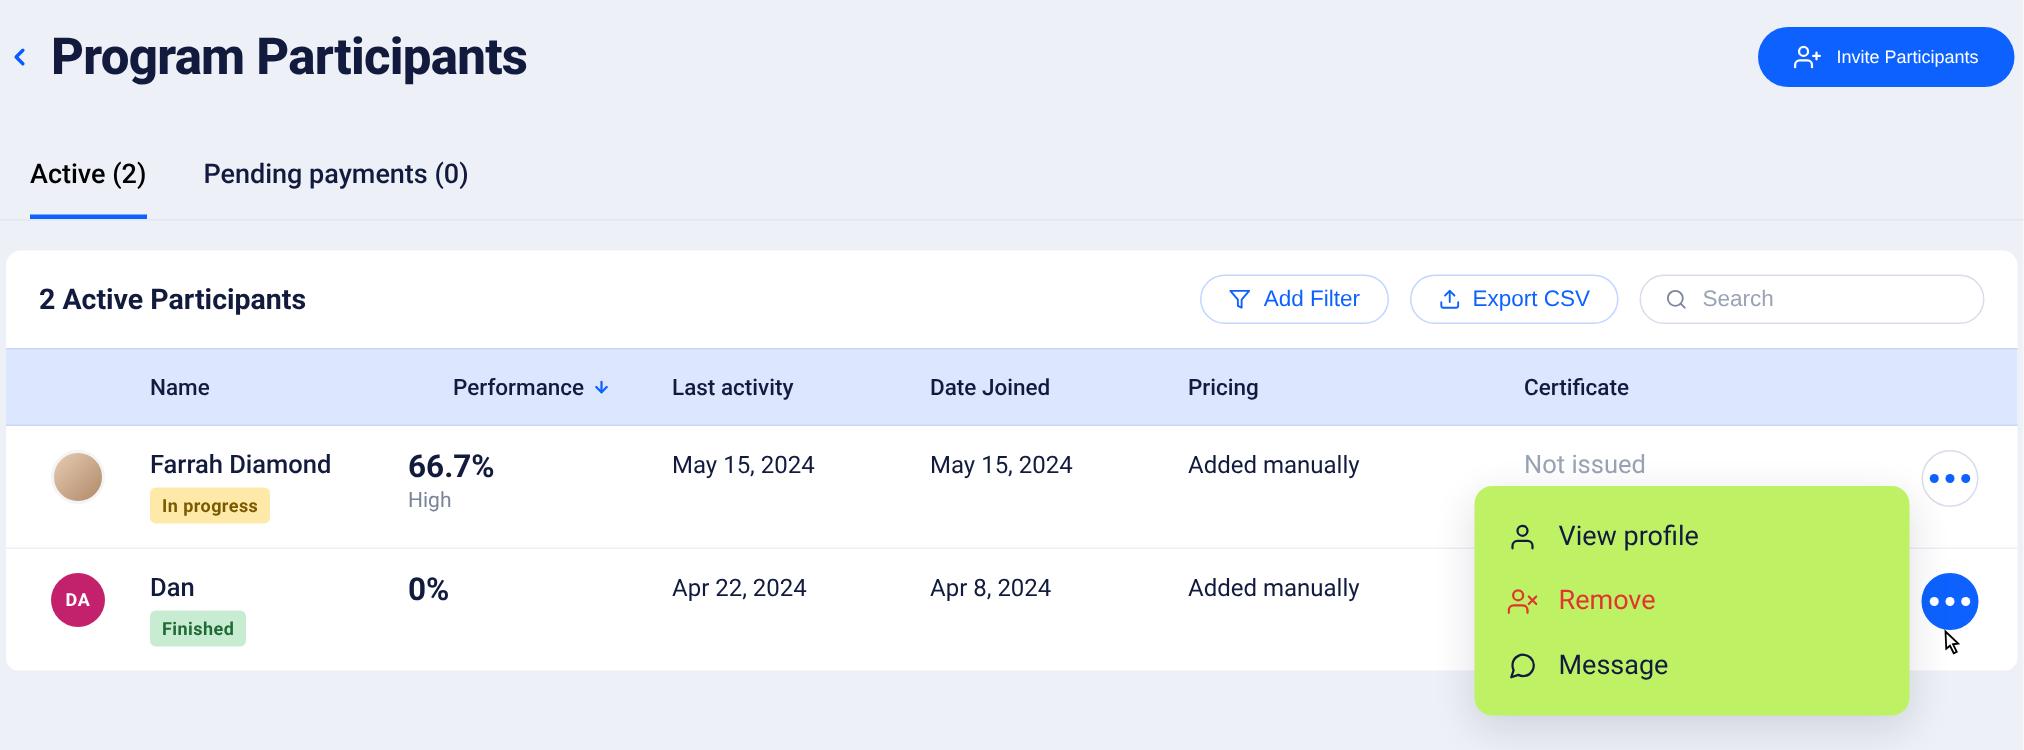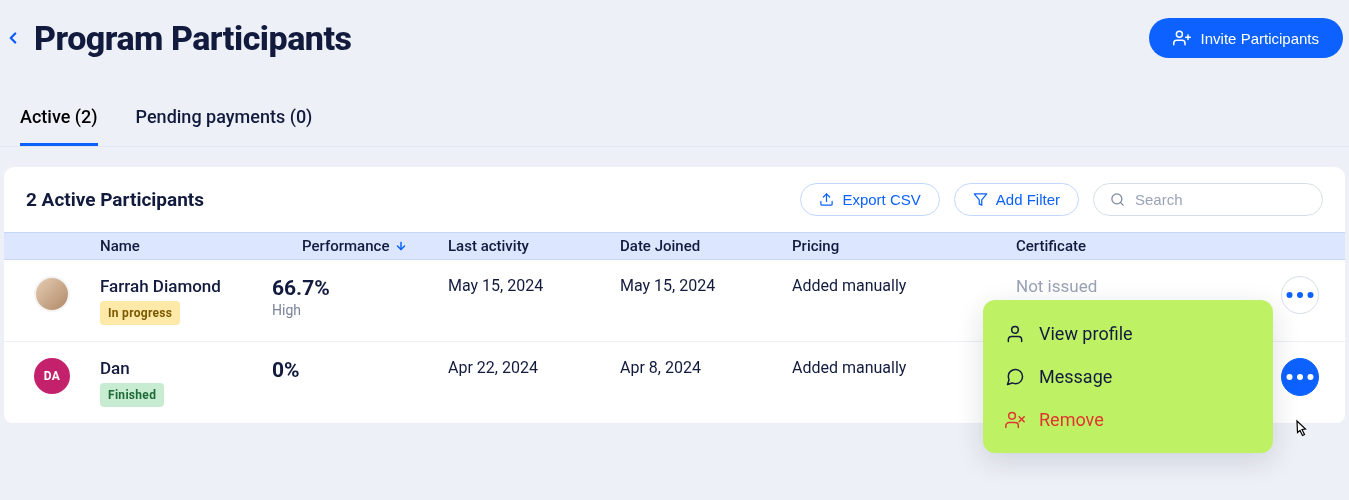--- a/index.html
+++ b/index.html
@@ -36,21 +36,21 @@
     }
 
     .invite-btn {
       margin-left: auto;
       margin-right: 6px;
       background: #0d62ff;
       color: #fff;
       border: none;
       border-radius: 22px;
       padding: 11px 24px;
-      font-size: 15px;
+      font-size: 12px;
       font-weight: 500;
       display: flex;
       align-items: center;
       gap: 10px;
       cursor: pointer;
     }
     .invite-btn svg { width: 18px; height: 18px; }
 
     .tabs {
       display: flex;
@@ -129,21 +129,21 @@
     }
     .search-input::placeholder { color: #99a3b6; }
 
     .table-head {
       display: grid;
       grid-template-columns: 96px 172px 176px 172px 172px 224px 200px 1fr;
       align-items: center;
       background: #dce7ff;
       border-top: 1px solid #c7d7f8;
       border-bottom: 1px solid #c7d7f8;
-      padding: 4px 0;
+      padding: 16px 0;
       font-size: 15px;
       color: #121b3e;
       font-weight: 500;
     }
     .table-head .sort-col { display: flex; align-items: center; gap: 6px; cursor: pointer; margin-left: 30px;}
     .table-head .sort-col svg { width: 12px; height: 12px; color: #0d62ff; }
 
     .row {
       display: grid;
       grid-template-columns: 96px 172px 176px 172px 172px 224px 200px 1fr;
@@ -254,31 +254,31 @@
   <div class="tab active">Active (2)</div>
   <div class="tab">Pending payments (0)</div>
 </div>
 
 <div class="panel">
   <div class="panel-header">
     <div class="panel-title">2 Active Participants</div>
     <div class="panel-actions">
       <button class="pill-btn">
         <svg viewBox="0 0 24 24" fill="none" stroke="currentColor" stroke-width="2" stroke-linecap="round" stroke-linejoin="round">
+            <polygon points="22 3 2 3 10 12.46 10 19 14 21 14 12.46 22 3"></polygon>
+          </svg>
+        <span>Add Filter</span>
+      </button>
+      <button class="pill-btn">
+        <svg viewBox="0 0 24 24" fill="none" stroke="currentColor" stroke-width="2" stroke-linecap="round" stroke-linejoin="round">
             <path d="M21 15v4a2 2 0 0 1-2 2H5a2 2 0 0 1-2-2v-4"></path>
             <polyline points="17 8 12 3 7 8"></polyline>
             <line x1="12" y1="3" x2="12" y2="15"></line>
           </svg>
         <span>Export CSV</span>
-      </button>
-      <button class="pill-btn">
-        <svg viewBox="0 0 24 24" fill="none" stroke="currentColor" stroke-width="2" stroke-linecap="round" stroke-linejoin="round">
-            <polygon points="22 3 2 3 10 12.46 10 19 14 21 14 12.46 22 3"></polygon>
-          </svg>
-        <span>Add Filter</span>
       </button>
       <div class="search-wrap">
         <svg viewBox="0 0 24 24" fill="none" stroke="currentColor" stroke-width="2" stroke-linecap="round" stroke-linejoin="round">
             <circle cx="11" cy="11" r="8"></circle>
             <line x1="21" y1="21" x2="16.65" y2="16.65"></line>
           </svg>
         <input class="search-input" placeholder="Search" style="">
       </div>
     </div>
   </div>
@@ -345,35 +345,35 @@
     <div class="actions-cell" style="position:relative;">
 
       <div class="dropdown" style="top:-58px;">
         <div class="dropdown-item">
           <svg viewBox="0 0 24 24" fill="none" stroke="currentColor" stroke-width="1.8" stroke-linecap="round" stroke-linejoin="round">
               <path d="M20 21v-2a4 4 0 0 0-4-4H8a4 4 0 0 0-4 4v2"></path>
               <circle cx="12" cy="7" r="4"></circle>
             </svg>
           <span>View profile</span>
         </div>
-        <div class="dropdown-item">
-          <svg viewBox="0 0 24 24" fill="none" stroke="currentColor" stroke-width="1.8" stroke-linecap="round" stroke-linejoin="round">
-              <path d="M21 11.5a8.38 8.38 0 0 1-.9 3.8 8.5 8.5 0 0 1-7.6 4.7 8.38 8.38 0 0 1-3.8-.9L3 21l1.9-5.7a8.38 8.38 0 0 1-.9-3.8 8.5 8.5 0 0 1 4.7-7.6 8.38 8.38 0 0 1 3.8-.9h.5a8.48 8.48 0 0 1 8 8v.5z"></path>
-            </svg>
-          <span>Message</span>
-        </div>
         <div class="dropdown-item danger">
           <svg viewBox="0 0 24 24" fill="none" stroke="currentColor" stroke-width="1.8" stroke-linecap="round" stroke-linejoin="round">
               <path d="M16 21v-2a4 4 0 0 0-4-4H5a4 4 0 0 0-4 4v2"></path>
               <circle cx="8.5" cy="7" r="4"></circle>
               <polyline points="17 8 23 14"></polyline>
               <polyline points="17 14 23 8"></polyline>
             </svg>
           <span>Remove</span>
         </div>
+        <div class="dropdown-item">
+          <svg viewBox="0 0 24 24" fill="none" stroke="currentColor" stroke-width="1.8" stroke-linecap="round" stroke-linejoin="round">
+              <path d="M21 11.5a8.38 8.38 0 0 1-.9 3.8 8.5 8.5 0 0 1-7.6 4.7 8.38 8.38 0 0 1-3.8-.9L3 21l1.9-5.7a8.38 8.38 0 0 1-.9-3.8 8.5 8.5 0 0 1 4.7-7.6 8.38 8.38 0 0 1 3.8-.9h.5a8.48 8.48 0 0 1 8 8v.5z"></path>
+            </svg>
+          <span>Message</span>
+        </div>
       </div>
       <button class="more-btn open">
         <svg viewBox="0 0 24 24" fill="currentColor">
             <circle cx="5" cy="12" r="2"></circle>
             <circle cx="12" cy="12" r="2"></circle>
             <circle cx="19" cy="12" r="2"></circle>
           </svg>
       </button>
     </div>
   </div>

